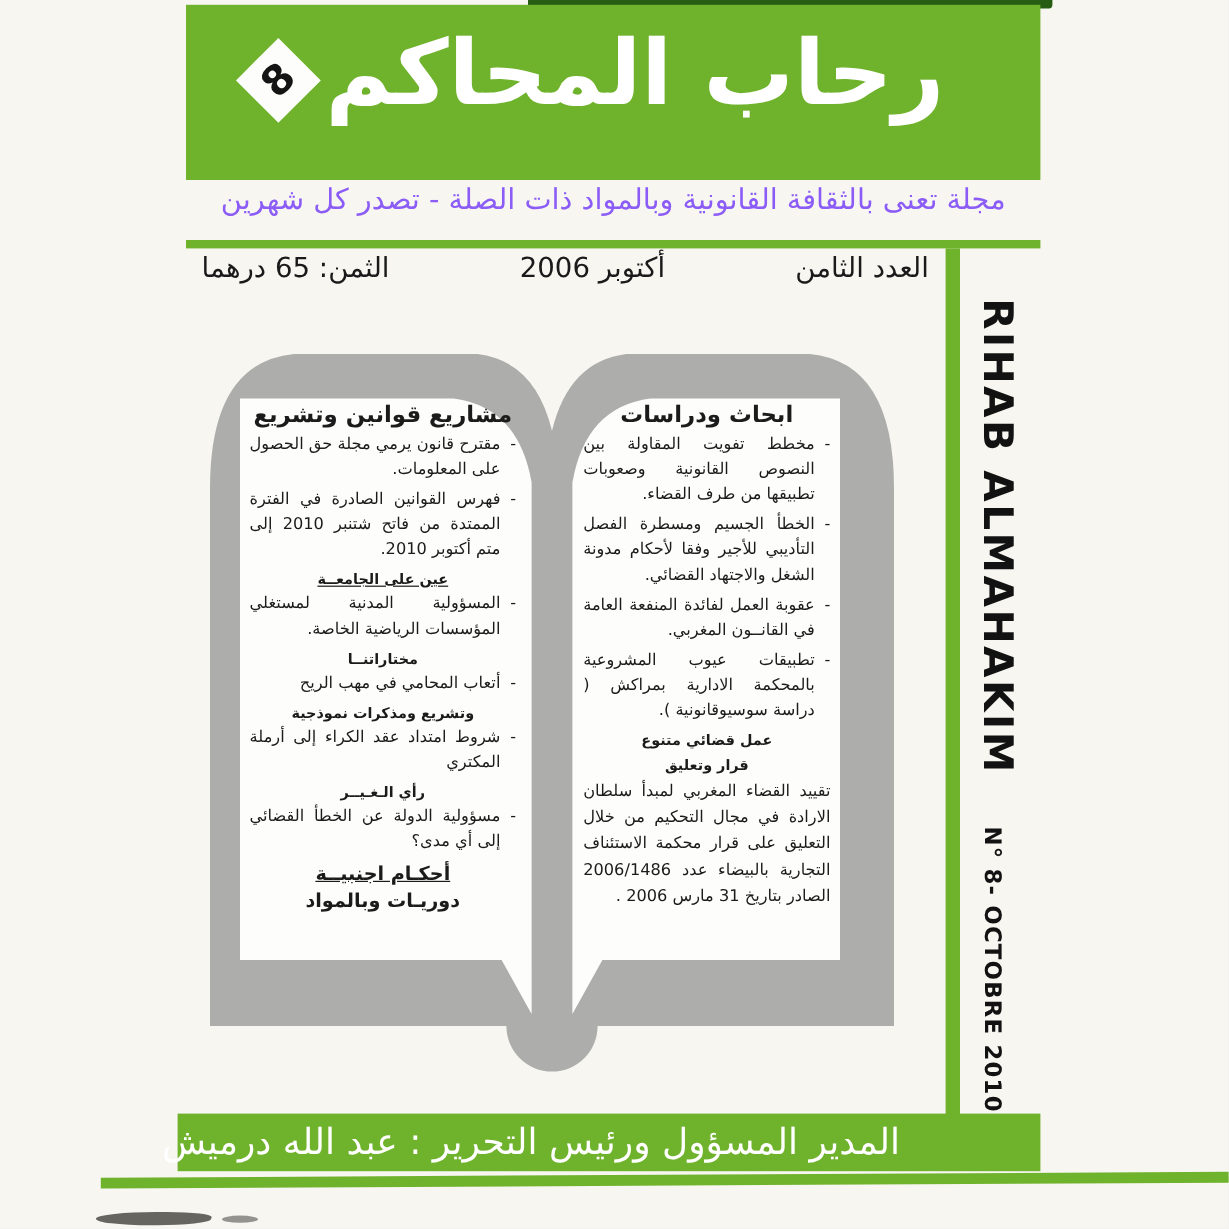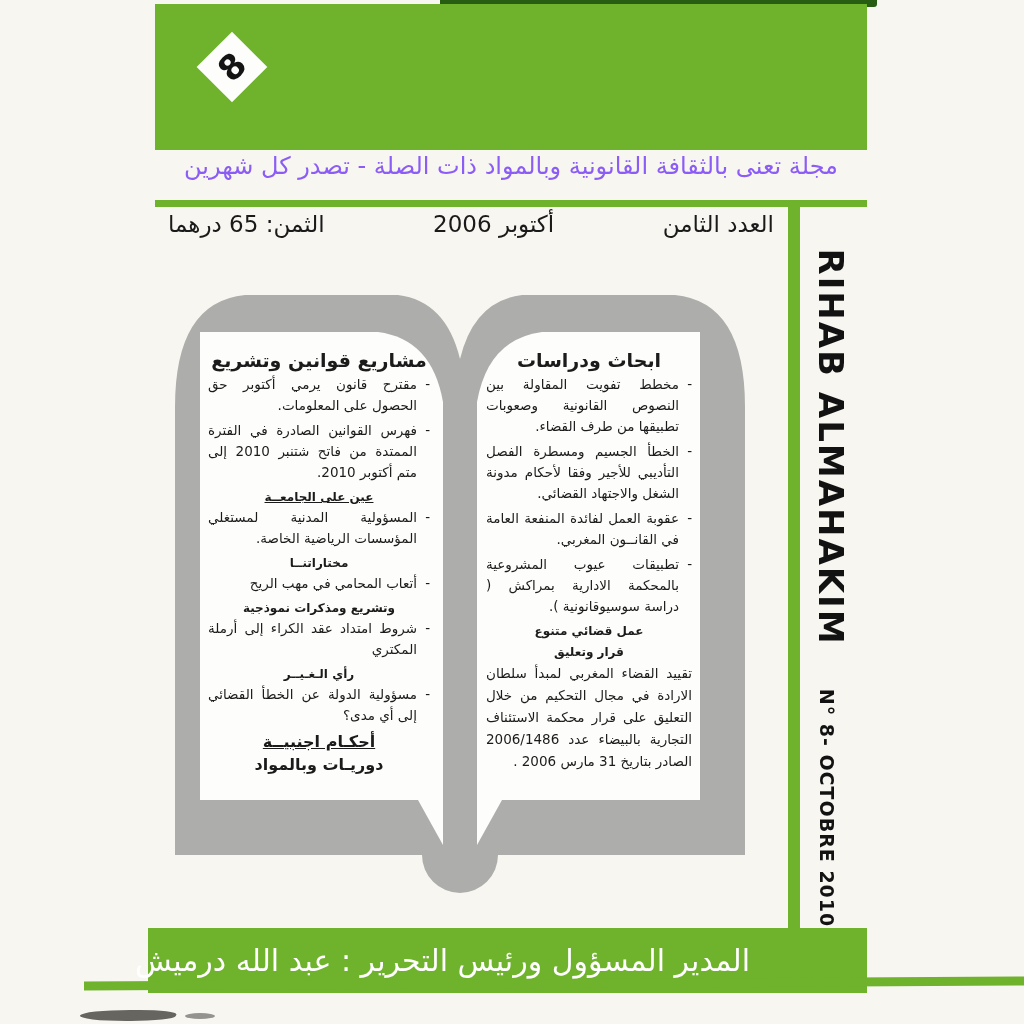--- a/index.html
+++ b/index.html
@@ -26,45 +26,46 @@
   .spine-title{position:absolute;left:831px;top:447px;transform:translate(-50%,-50%) rotate(90deg);white-space:nowrap;font-size:34px;font-weight:bold;letter-spacing:2px;color:#121212;}
   .spine-issue{position:absolute;left:827px;top:808px;transform:translate(-50%,-50%) rotate(90deg);white-space:nowrap;font-size:19px;font-weight:bold;letter-spacing:1px;color:#121212;}
 
   
   .book{position:absolute;left:150px;top:287px;width:600px;height:612px;}
   .book svg{position:absolute;left:0;top:0;}
   .page-col{position:absolute;top:46px;height:467px;direction:rtl;color:#1b1b1b;overflow:hidden;}
   .page-col.left{left:58px;width:222px;}
   .page-col.right{left:336px;width:206px;}
   .toc-heading{font-size:12px;font-weight:bold;text-align:center;margin:7px 0 3px;}
-  .toc-heading.big{font-size:19px;margin-top:16px;}
+  .toc-heading.big{font-size:19px;margin-top:2px;}
   .toc-heading.underlined{text-decoration:underline;}
   .toc-item{position:relative;font-size:13.5px;line-height:21px;text-align:justify;padding-right:13px;margin-bottom:4px;}
   .toc-item::before{content:"-";position:absolute;right:0;top:0;}
   .toc-paragraph{font-size:13.5px;line-height:22px;text-align:justify;margin-top:2px;}
   .stack-heading{font-size:16px;font-weight:bold;text-align:center;line-height:23px;}
   .stack-heading.underlined{text-decoration:underline;}
 
   
-  .footer-bar{position:absolute;left:148px;top:928px;width:719px;height:65px;background:#6fb22c;display:flex;align-items:center;justify-content:center;direction:rtl;padding-right:130px;box-sizing:border-box;}
+  .footer-bar{position:absolute;left:148px;top:928px;width:719px;height:48px;background:#6fb22c;display:flex;align-items:center;justify-content:center;direction:rtl;padding-right:130px;box-sizing:border-box;}
   .footer-text{color:#ffffff;font-size:30px;white-space:nowrap;}
   .bottom-strip{position:absolute;left:84px;top:979px;width:940px;height:9px;background:#6fb22c;transform:rotate(-0.3deg);}
   .smudge{position:absolute;left:80px;top:1010px;width:96px;height:11px;background:#4c4b47;border-radius:50% 40% 45% 50%;transform:skewX(-20deg);opacity:.85;}
   .smudge2{position:absolute;left:185px;top:1013px;width:30px;height:6px;background:#6a6965;border-radius:50%;opacity:.7;}
 </style>
 </head>
 <body>
 
 <div class="page">
 
   <div class="top-strip"></div>
 
   <div class="header">
     <div class="diamond"></div>
     <div class="diamond-num" style="left:52px;top:38px;">8</div>
+    <div class="header-title">رحاب المحاكم</div>
   </div>
 
   <div class="subtitle">مجلة تعنى بالثقافة القانونية وبالمواد ذات الصلة - تصدر كل شهرين</div>
 
   <div class="rule"></div>
 
   <div class="issue-line">
     <span>العدد الثامن</span>
     <span>أكتوبر 2006</span>
     <span>الثمن: 65 درهما</span>
@@ -89,21 +90,21 @@
       <div class="toc-item">الخطأ الجسيم ومسطرة الفصل التأديبي للأجير وفقا لأحكام مدونة الشغل والاجتهاد القضائي.</div>
       <div class="toc-item">عقوبة العمل لفائدة المنفعة العامة في القانــون المغربي.</div>
       <div class="toc-item">تطبيقات عيوب المشروعية بالمحكمة الادارية بمراكش ( دراسة سوسيوقانونية ).</div>
       <div class="toc-heading">عمل قضائي متنوع</div>
       <div class="toc-heading">قرار وتعليق</div>
       <div class="toc-paragraph">تقييد القضاء المغربي لمبدأ سلطان الارادة في مجال التحكيم من خلال التعليق على قرار محكمة الاستئناف التجارية بالبيضاء عدد 2006/1486 الصادر بتاريخ 31 مارس 2006 .</div>
     </div>
 
     <div class="page-col left">
       <div class="toc-heading big">مشاريع قوانين وتشريع</div>
-      <div class="toc-item">مقترح قانون يرمي أكتوبر حق الحصول على المعلومات.</div>
+      <div class="toc-item">مقترح قانون يرمي مجلة حق الحصول على المعلومات.</div>
       <div class="toc-item">فهرس القوانين الصادرة في الفترة الممتدة من فاتح شتنبر 2010 إلى متم أكتوبر 2010.</div>
       <div class="toc-heading underlined">عين على الجامعــة</div>
       <div class="toc-item">المسؤولية المدنية لمستغلي المؤسسات الرياضية الخاصة.</div>
       <div class="toc-heading">مختاراتنــا</div>
       <div class="toc-item">أتعاب المحامي في مهب الريح</div>
       <div class="toc-heading">وتشريع ومذكرات نموذجية</div>
       <div class="toc-item">شروط امتداد عقد الكراء إلى أرملة المكتري</div>
       <div class="toc-heading">رأي الـغـيــر</div>
       <div class="toc-item">مسؤولية الدولة عن الخطأ القضائي إلى أي مدى؟</div>
       <div class="stack-heading underlined">أحكـام اجنبيــة</div>

